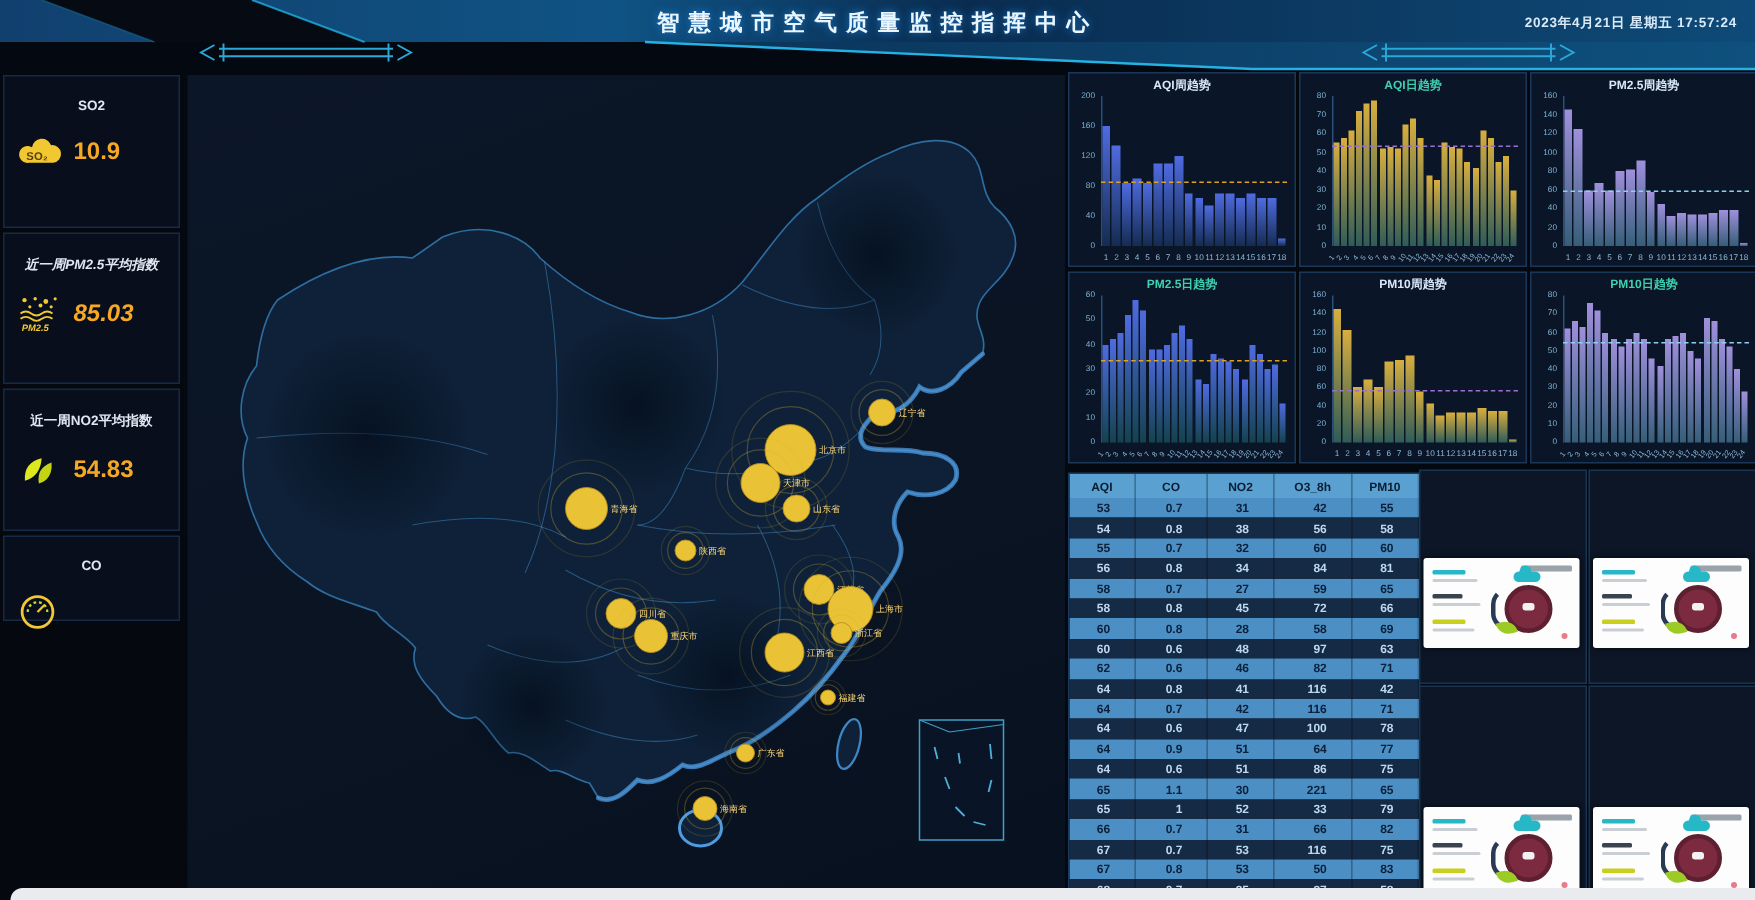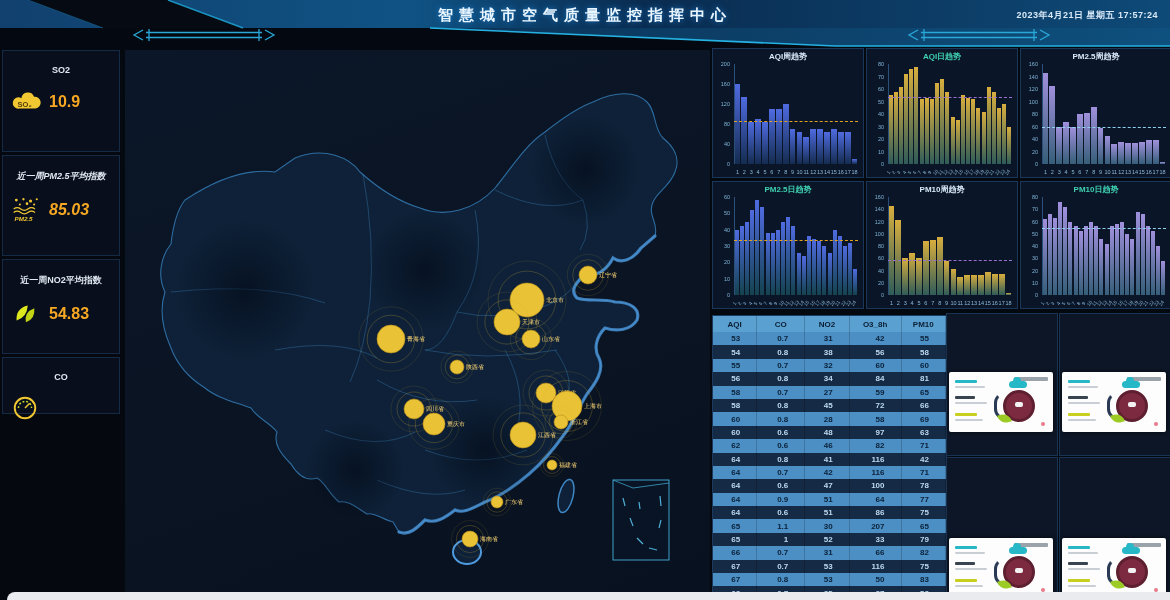--- a/index.html
+++ b/index.html
@@ -769,21 +769,21 @@
             <td>64</td>
             <td>0.6</td>
             <td>51</td>
             <td>86</td>
             <td>75</td>
           </tr>
           <tr class="odd">
             <td>65</td>
             <td>1.1</td>
             <td>30</td>
-            <td>207</td>
+            <td>221</td>
             <td>65</td>
           </tr>
           <tr class="even">
             <td>65</td>
             <td>1</td>
             <td>52</td>
             <td>33</td>
             <td>79</td>
           </tr>
           <tr class="odd">

